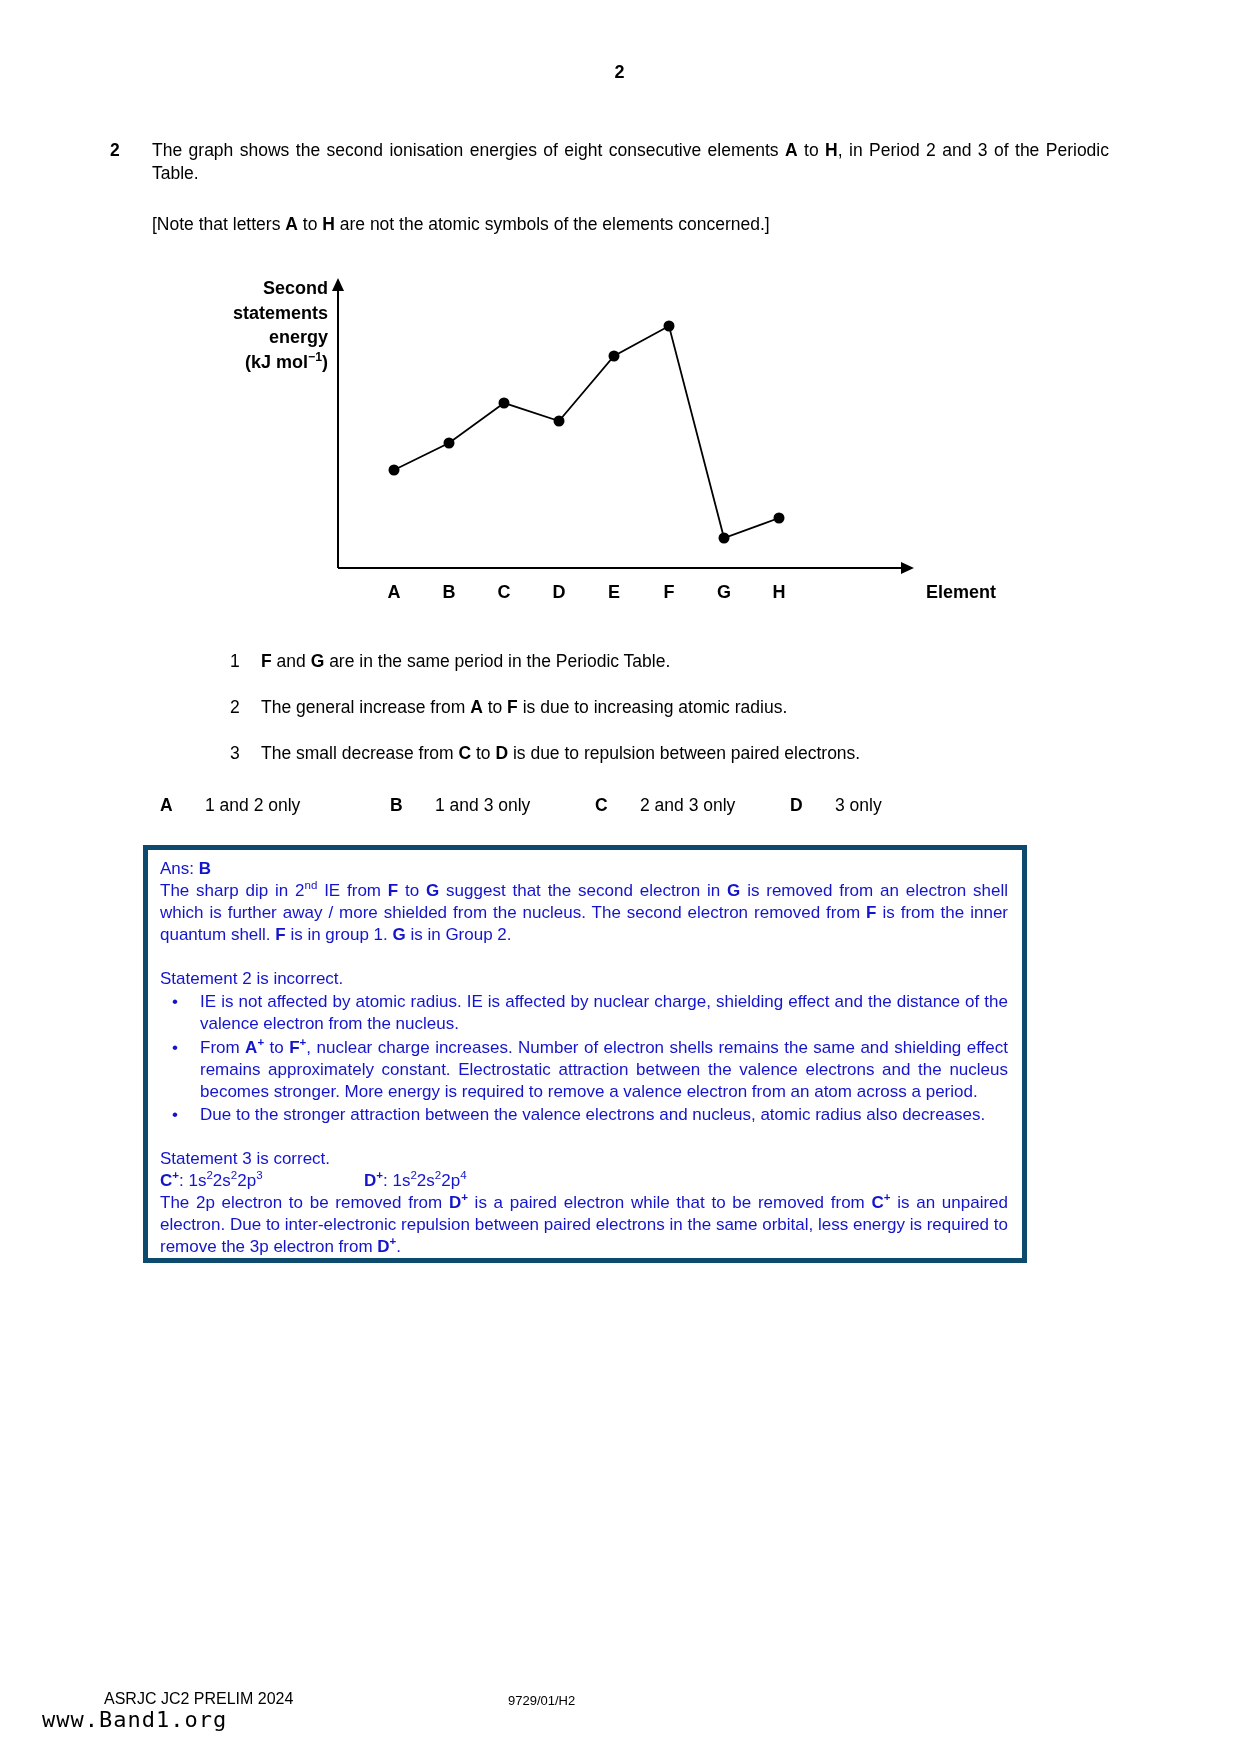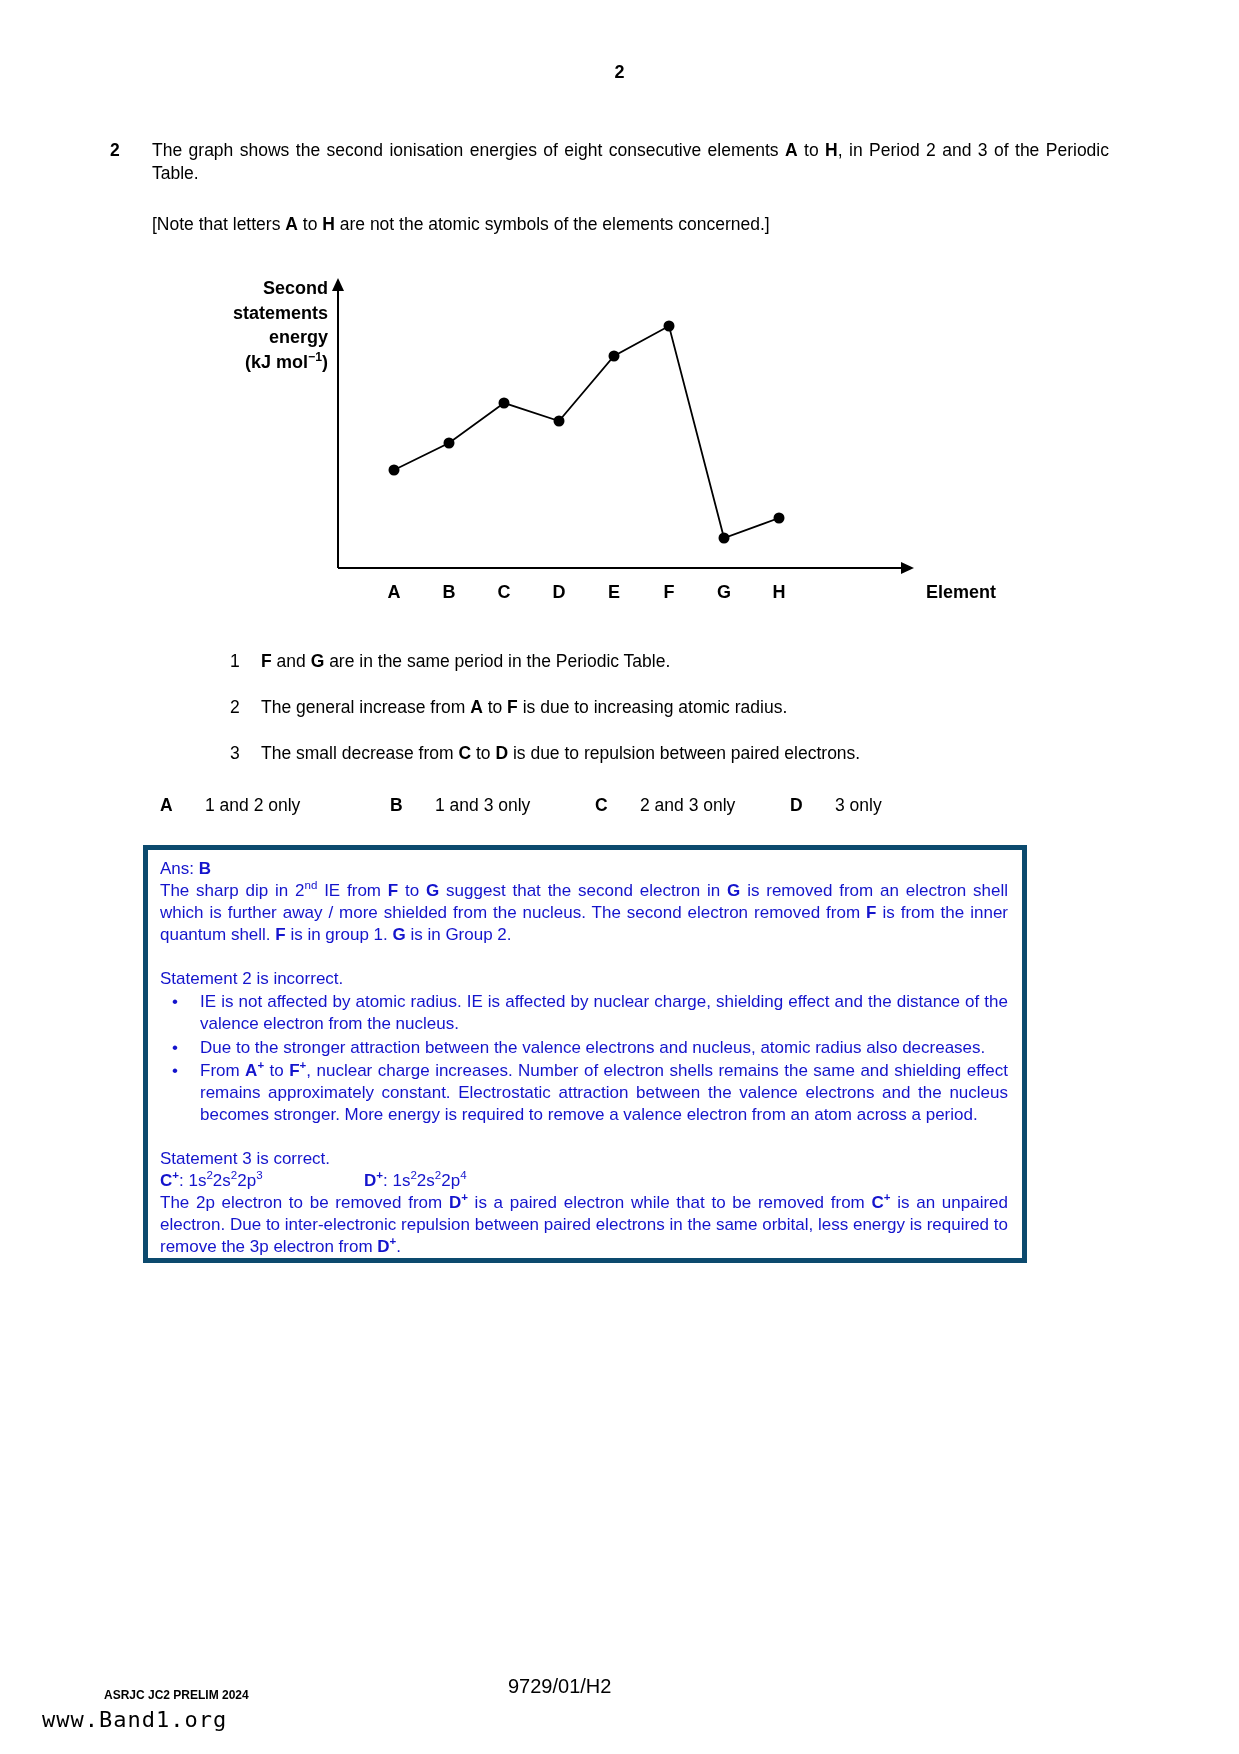--- a/index.html
+++ b/index.html
@@ -64,22 +64,22 @@
   }
   .ansline { }
   .ansvalue { font-weight: bold; }
   .sec { margin-top: 22px; }
   .bullet { display: flex; padding-left: 12px; margin-top: 1px; }
   .bullet::before { content: "\2022"; flex: 0 0 28px; width: 28px; }
   .btext { flex: 1; text-align: justify; }
   .cfgrow { display: flex; }
   .cfg-c { width: 204px; flex: 0 0 204px; }
 
-  .footer-left  { position: absolute; left: 104px; bottom: 52px; font-size: 12px; font-weight: bold; }
-  .footer-center{ position: absolute; left: 508px; bottom: 56px; font-size: 20px; }
+  .footer-left  { position: absolute; left: 104px; bottom: 46px; font-size: 16px; }
+  .footer-center{ position: absolute; left: 508px; bottom: 46px; font-size: 13px; }
   .watermark {
     position: absolute; left: 42px; bottom: 22px;
     font-family: "DejaVu Sans Mono", monospace;
     font-size: 22px; letter-spacing: 1px; text-align: center;
   }
 </style>
 </head>
 <body style="--ans: #1414cc;">
 
 <div class="page">
@@ -171,24 +171,24 @@
       <span class="ansvalue">B</span>
     </div>
 
     <div class="justify">The sharp dip in 2<sup>nd</sup> IE from <b>F</b> to <b>G</b> suggest that the second electron in <b>G</b> is removed from an electron shell which is further away / more shielded from the nucleus. The second electron removed from <b>F</b> is from the inner quantum shell. <b>F</b> is in group 1. <b>G</b> is in Group 2.</div>
 
     <div class="sec">Statement 2 is incorrect.</div>
     <div class="bullet">
       <div class="btext">IE is not affected by atomic radius. IE is affected by nuclear charge, shielding effect and the distance of the valence electron from the nucleus.</div>
     </div>
     <div class="bullet">
+      <div class="btext">From <b>A<sup>+</sup></b> to <b>F<sup>+</sup></b>, nuclear charge increases. Number of electron shells remains the same and shielding effect remains approximately constant. Electrostatic attraction between the valence electrons and the nucleus becomes stronger. More energy is required to remove a valence electron from an atom across a period.</div>
+    </div>
+    <div class="bullet">
       <div class="btext">Due to the stronger attraction between the valence electrons and nucleus, atomic radius also decreases.</div>
-    </div>
-    <div class="bullet">
-      <div class="btext">From <b>A<sup>+</sup></b> to <b>F<sup>+</sup></b>, nuclear charge increases. Number of electron shells remains the same and shielding effect remains approximately constant. Electrostatic attraction between the valence electrons and the nucleus becomes stronger. More energy is required to remove a valence electron from an atom across a period.</div>
     </div>
 
     <div class="sec">Statement 3 is correct.</div>
     <div class="cfgrow">
       <span class="cfg-c"><b>C<sup>+</sup></b>: 1s<sup>2</sup>2s<sup>2</sup>2p<sup>3</sup></span>
       <span class="cfg-d"><b>D<sup>+</sup></b>: 1s<sup>2</sup>2s<sup>2</sup>2p<sup>4</sup></span>
     </div>
     <div class="justify">The 2p electron to be removed from <b>D<sup>+</sup></b> is a paired electron while that to be removed from <b>C<sup>+</sup></b> is an unpaired electron. Due to inter-electronic repulsion between paired electrons in the same orbital, less energy is required to remove the 3p electron from <b>D<sup>+</sup></b>.</div>
   </div>
 

